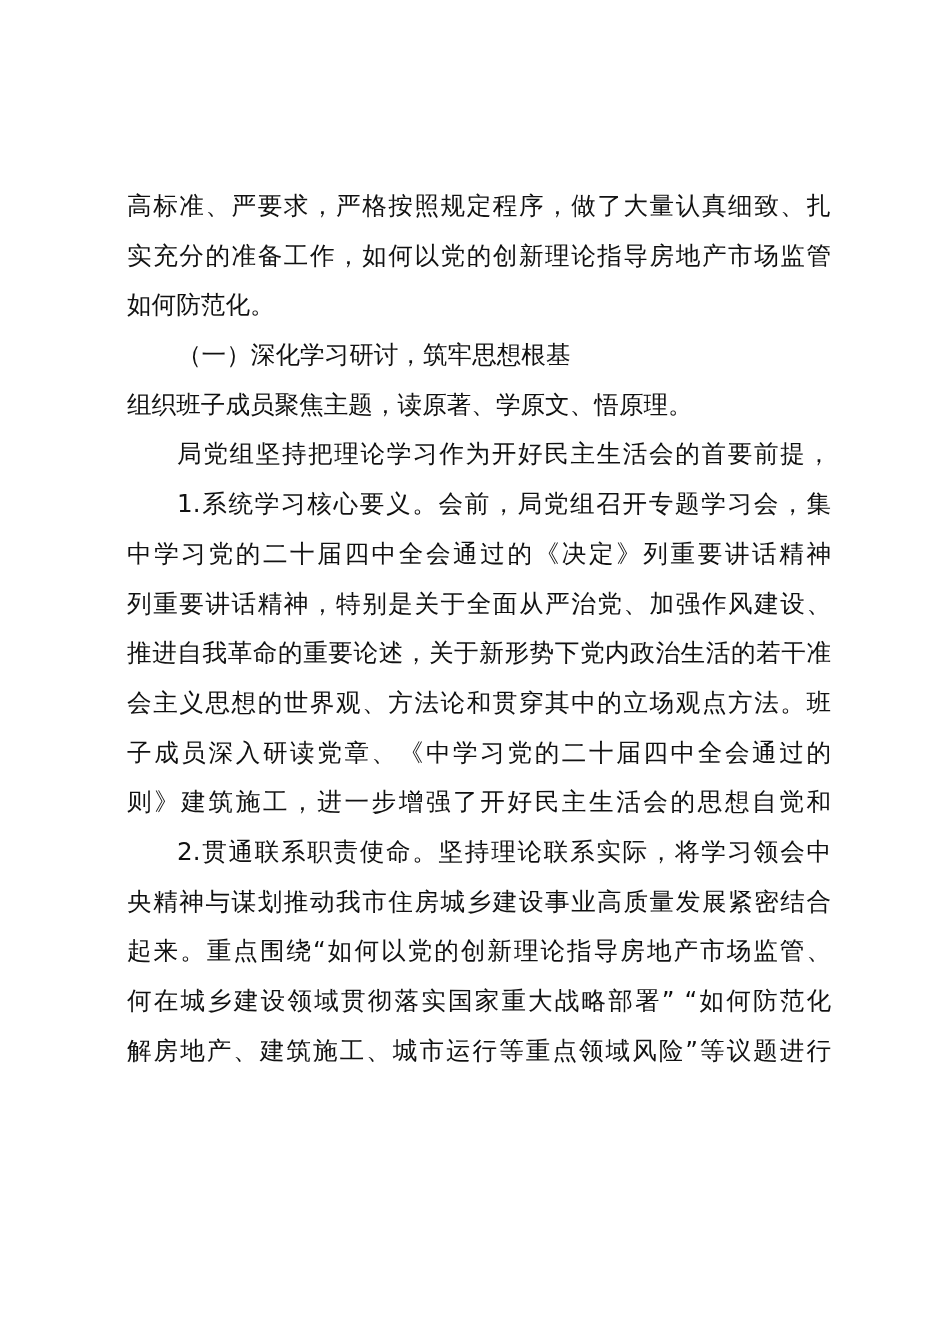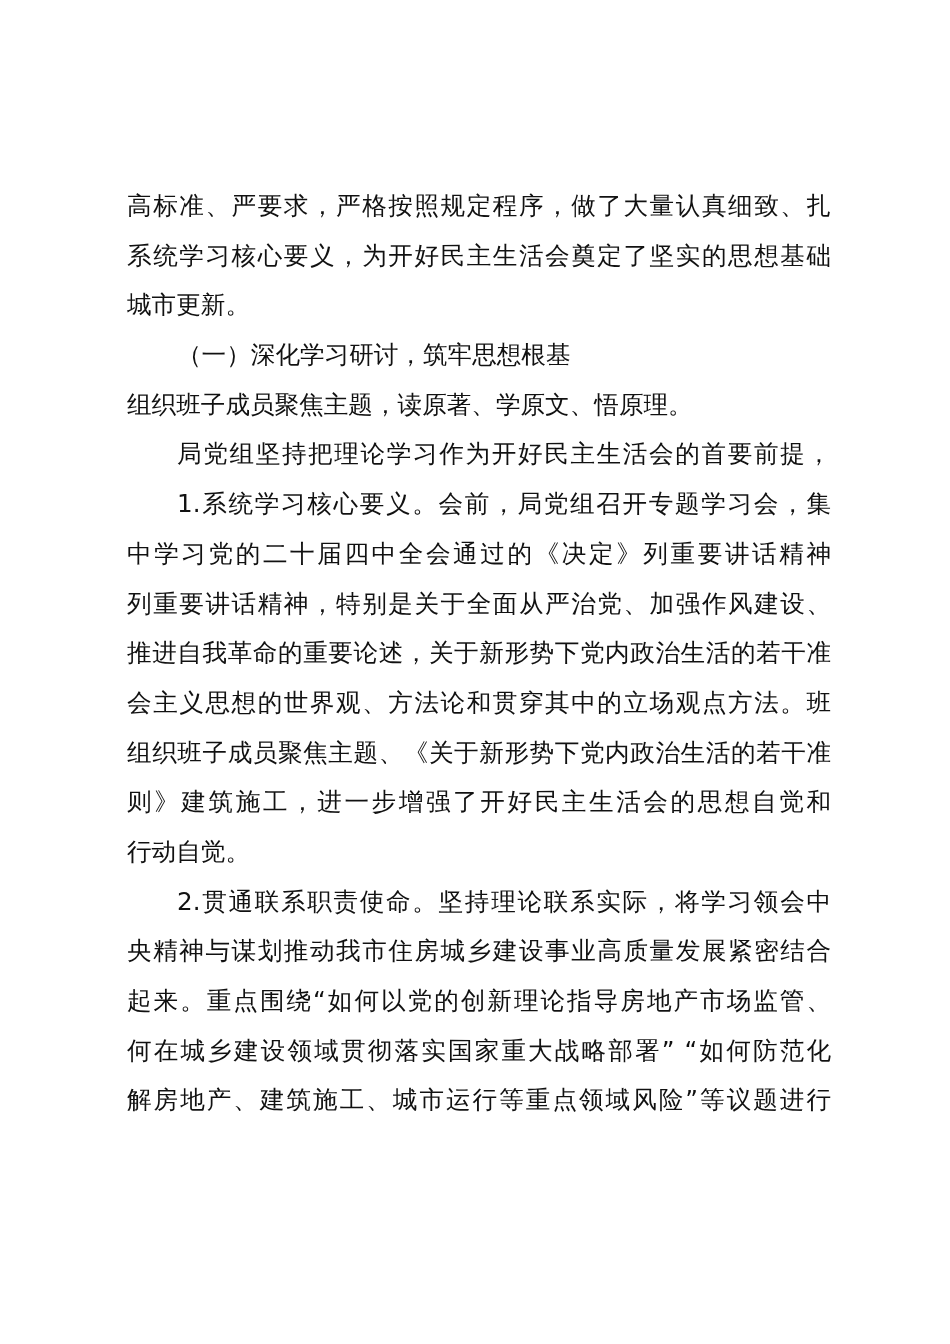--- a/index.html
+++ b/index.html
@@ -44,32 +44,31 @@
     .line.indent {
       padding-left: 50px;
     }
   </style>
 </head>
 <body>
 
 <div class="page">
   <div class="text-block">
     <div class="line">高标准、严要求，严格按照规定程序，做了大量认真细致、扎</div>
-    <div class="line">系统学习核心要义，为开好民主生活会奠定了坚实的思想基础</div>
-    <div class="line last">城市更新。</div>
+    <div class="line">实充分的准备工作，如何以党的创新理论指导房地产市场监管</div>
+    <div class="line last">如何防范化。</div>
     <div class="line indent last">（一）深化学习研讨，筑牢思想根基</div>
     <div class="line last">组织班子成员聚焦主题，读原著、学原文、悟原理。</div>
     <div class="line indent">局党组坚持把理论学习作为开好民主生活会的首要前提，</div>
     <div class="line indent">1.系统学习核心要义。会前，局党组召开专题学习会，集</div>
     <div class="line">中学习党的二十届四中全会通过的《决定》列重要讲话精神</div>
     <div class="line">列重要讲话精神，特别是关于全面从严治党、加强作风建设、</div>
     <div class="line">推进自我革命的重要论述，关于新形势下党内政治生活的若干准</div>
     <div class="line">会主义思想的世界观、方法论和贯穿其中的立场观点方法。班</div>
-    <div class="line">组织班子成员聚焦主题、《关于新形势下党内政治生活的若干准</div>
+    <div class="line">子成员深入研读党章、《中学习党的二十届四中全会通过的</div>
     <div class="line">则》建筑施工，进一步增强了开好民主生活会的思想自觉和</div>
-    <div class="line last">行动自觉。</div>
     <div class="line indent">2.贯通联系职责使命。坚持理论联系实际，将学习领会中</div>
     <div class="line">央精神与谋划推动我市住房城乡建设事业高质量发展紧密结合</div>
     <div class="line">起来。重点围绕“如何以党的创新理论指导房地产市场监管、</div>
     <div class="line">何在城乡建设领域贯彻落实国家重大战略部署” “如何防范化</div>
     <div class="line">解房地产、建筑施工、城市运行等重点领域风险”等议题进行</div>
   </div>
 </div>
 
 </body></html>

